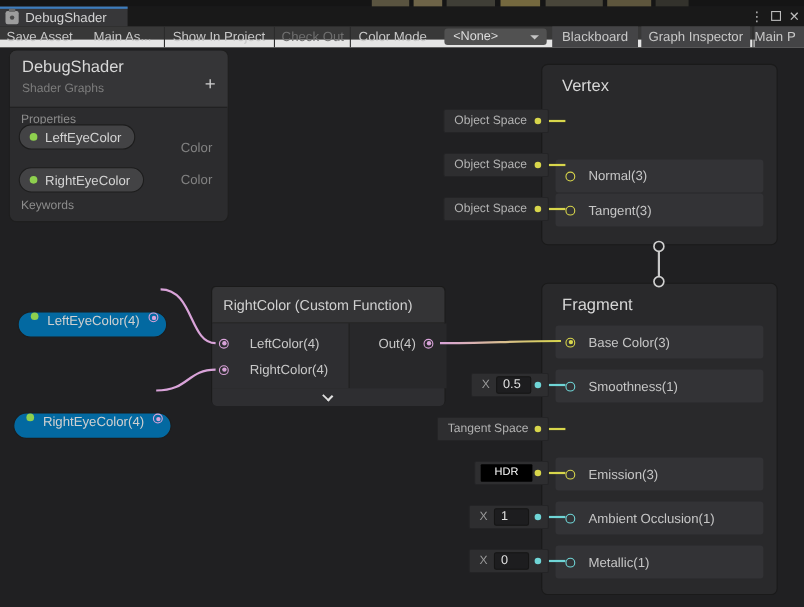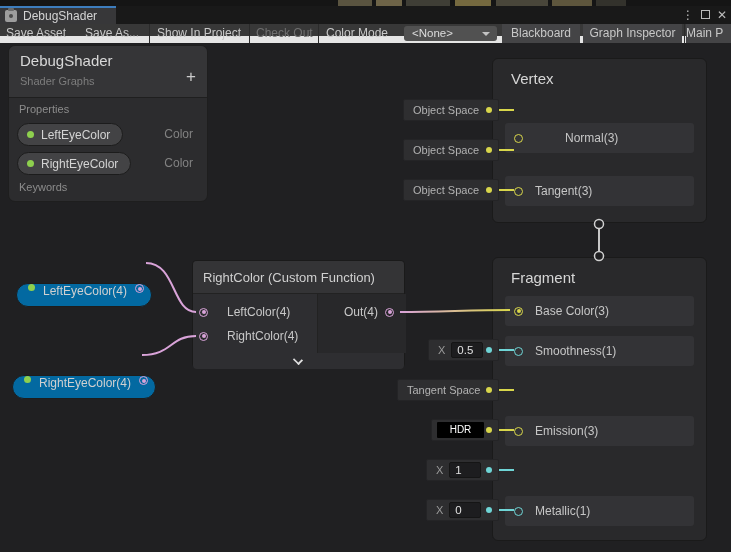--- a/index.html
+++ b/index.html
@@ -116,21 +116,21 @@
   </div>
   <span class="abs winctl" style="left:682px;top:2px;">⋮</span>
   <span class="abs" style="left:701px;top:4px;">
       <span id="maxbox" style="display:block;"></span>
     </span>
   <span class="abs winctl" style="left:717px;top:2px;">✕</span>
 </div>
 
 <div id="toolbar" class="abs">
   <span class="tbtxt" style="left:6px;">Save Asset</span>
-  <span class="tbtxt" style="left:85px;">Save As...</span>
+  <span class="tbtxt" style="left:85px;">Main As...</span>
   <span class="vsep" style="left:149px;"></span>
   <span class="tbtxt" style="left:157px;">Show In Project</span>
   <span class="vsep" style="left:249px;"></span>
   <span class="tbtxt" style="left:256px;color:#6f6f6f;">Check Out</span>
   <span class="vsep" style="left:318px;"></span>
   <span class="tbtxt" style="left:326px;">Color Mode</span>
   <div id="cm-dd">
     <span>&lt;None&gt;</span>
     <span class="arrow"></span>
   </div>
@@ -140,36 +140,36 @@
   <span class="tbbtn" style="left:686px;width:45px;text-align:left;padding-left:0;">Main P</span>
 </div>
 
 <div id="bb" class="abs">
   <div id="bb-head">
     <span id="bb-title">DebugShader</span>
     <span id="bb-sub">Shader Graphs</span>
     <span id="bb-add">+</span>
   </div>
   <span class="bb-sec" style="top:57px;">Properties</span>
-  <div class="pill" style="top:77px;">
+  <div class="pill" style="top:67px;">
     <span class="pdot-g"></span>
     <span class="plabel">LeftEyeColor</span>
   </div>
   <span class="ptype" style="top:81px;">Color</span>
   <div class="pill" style="top:106px;">
     <span class="pdot-g"></span>
     <span class="plabel">RightEyeColor</span>
   </div>
   <span class="ptype" style="top:110px;">Color</span>
   <span class="bb-sec" style="top:135px;">Keywords</span>
 </div>
 
 <div class="node" style="left:492px;top:58px;width:215px;height:165px;">
   <span class="node-title" style="top:11px;">Vertex</span>
-  <div class="slot" style="top:64px;gap:30px;">
+  <div class="slot" style="top:86px;">
     <span class="port yellow"></span>
     <span class="slot-label">Normal(3)</span>
   </div>
   <div class="slot" style="top:117px;">
     <span class="port yellow"></span>
     <span class="slot-label">Tangent(3)</span>
   </div>
 </div>
 
 <div class="widget abs" style="left:403px;top:99px;width:96px;">
@@ -196,20 +196,24 @@
       </span>
     <span class="slot-label">Base Color(3)</span>
   </div>
   <div class="slot" style="top:78px;">
     <span class="port cyan"></span>
     <span class="slot-label">Smoothness(1)</span>
   </div>
   <div class="slot" style="top:158px;">
     <span class="port yellow"></span>
     <span class="slot-label">Emission(3)</span>
+  </div>
+  <div class="slot" style="top:198px;">
+    <span class="port cyan"></span>
+    <span class="slot-label">Ambient Occlusion(1)</span>
   </div>
   <div class="slot" style="top:238px;">
     <span class="port cyan"></span>
     <span class="slot-label">Metallic(1)</span>
   </div>
 </div>
 
 <div class="widget abs" style="left:428px;top:339px;width:71px;">
   <span class="wx">X</span>
   <span class="vfield">0.5</span>

